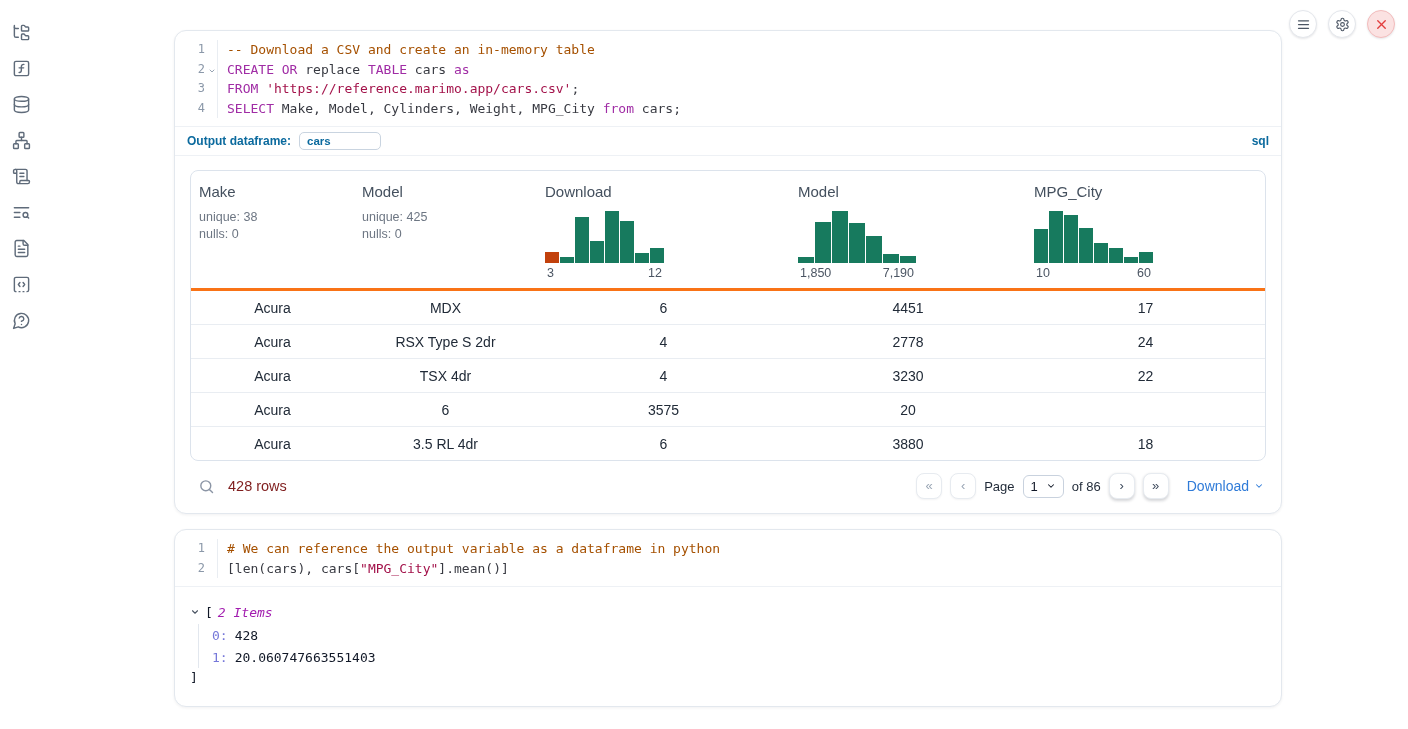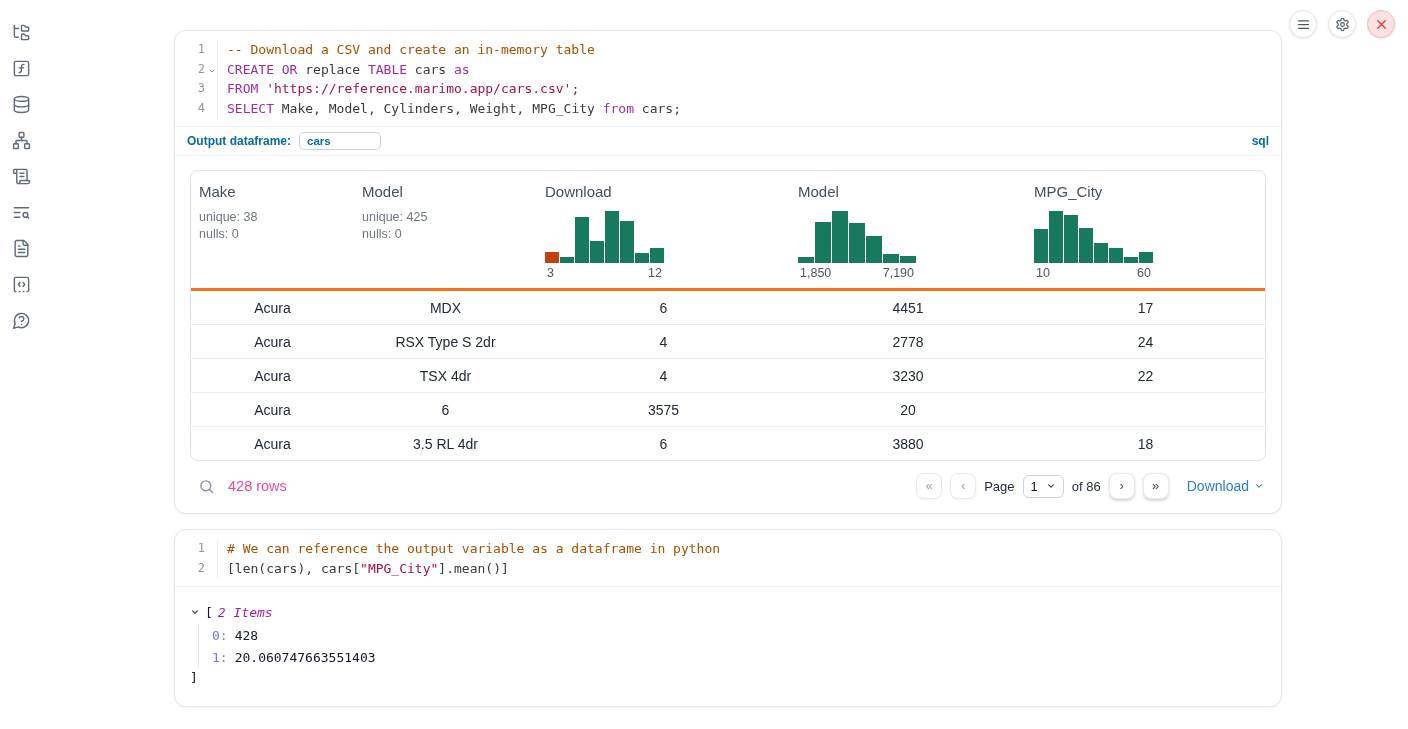--- a/index.html
+++ b/index.html
@@ -63,21 +63,21 @@
   .hist-labels{display:flex;justify-content:space-between;font-size:12.5px;color:#4b5563;
     margin-top:3px;padding:0 2px;}
   .trow{display:grid;grid-template-columns:163px 183px 253px 236px 1fr;border-bottom:1px solid #e9edf2;}
   .trow:last-child{border-bottom:none;}
   .td{padding:8.5px 8px;font-size:14px;color:#212b38;text-align:center;}
 
   
   .tfooter{display:flex;align-items:center;padding:12px 2px 2px 8px;}
   .search-ic{color:#8b95a5;display:flex;cursor:pointer;}
   .search-ic svg{width:17px;height:17px;}
-  .rowcount{margin-left:13px;font-size:14.5px;color:#ec4899;}
+  .rowcount{margin-left:13px;font-size:14.5px;color:#7f1d1d;}
   .pager{margin-left:auto;display:flex;align-items:center;gap:8px;}
   .page-btn{width:26px;height:26px;border-radius:8px;border:1px solid #e7ebf0;background:#fff;
     color:#9aa6b5;font-size:13px;display:flex;align-items:center;justify-content:center;
     box-shadow:0 1px 2px rgba(16,24,40,.05);font-family:inherit;padding:0 0 2px;cursor:pointer;}
   .page-btn.dark{color:#3d4a5c;box-shadow:0 1.5px 3px rgba(16,24,40,.18);}
   .pg-label{font-size:13px;color:#1f2937;}
   .page-select{display:inline-flex;align-items:center;gap:8px;border:1px solid #c9d2de;border-radius:6px;
     padding:3px 7px;font-size:13px;color:#111827;cursor:pointer;}
   .page-select svg,.download svg{width:10px;height:10px;}
   .download{margin-left:10px;display:inline-flex;align-items:center;gap:5px;color:var(--download);

